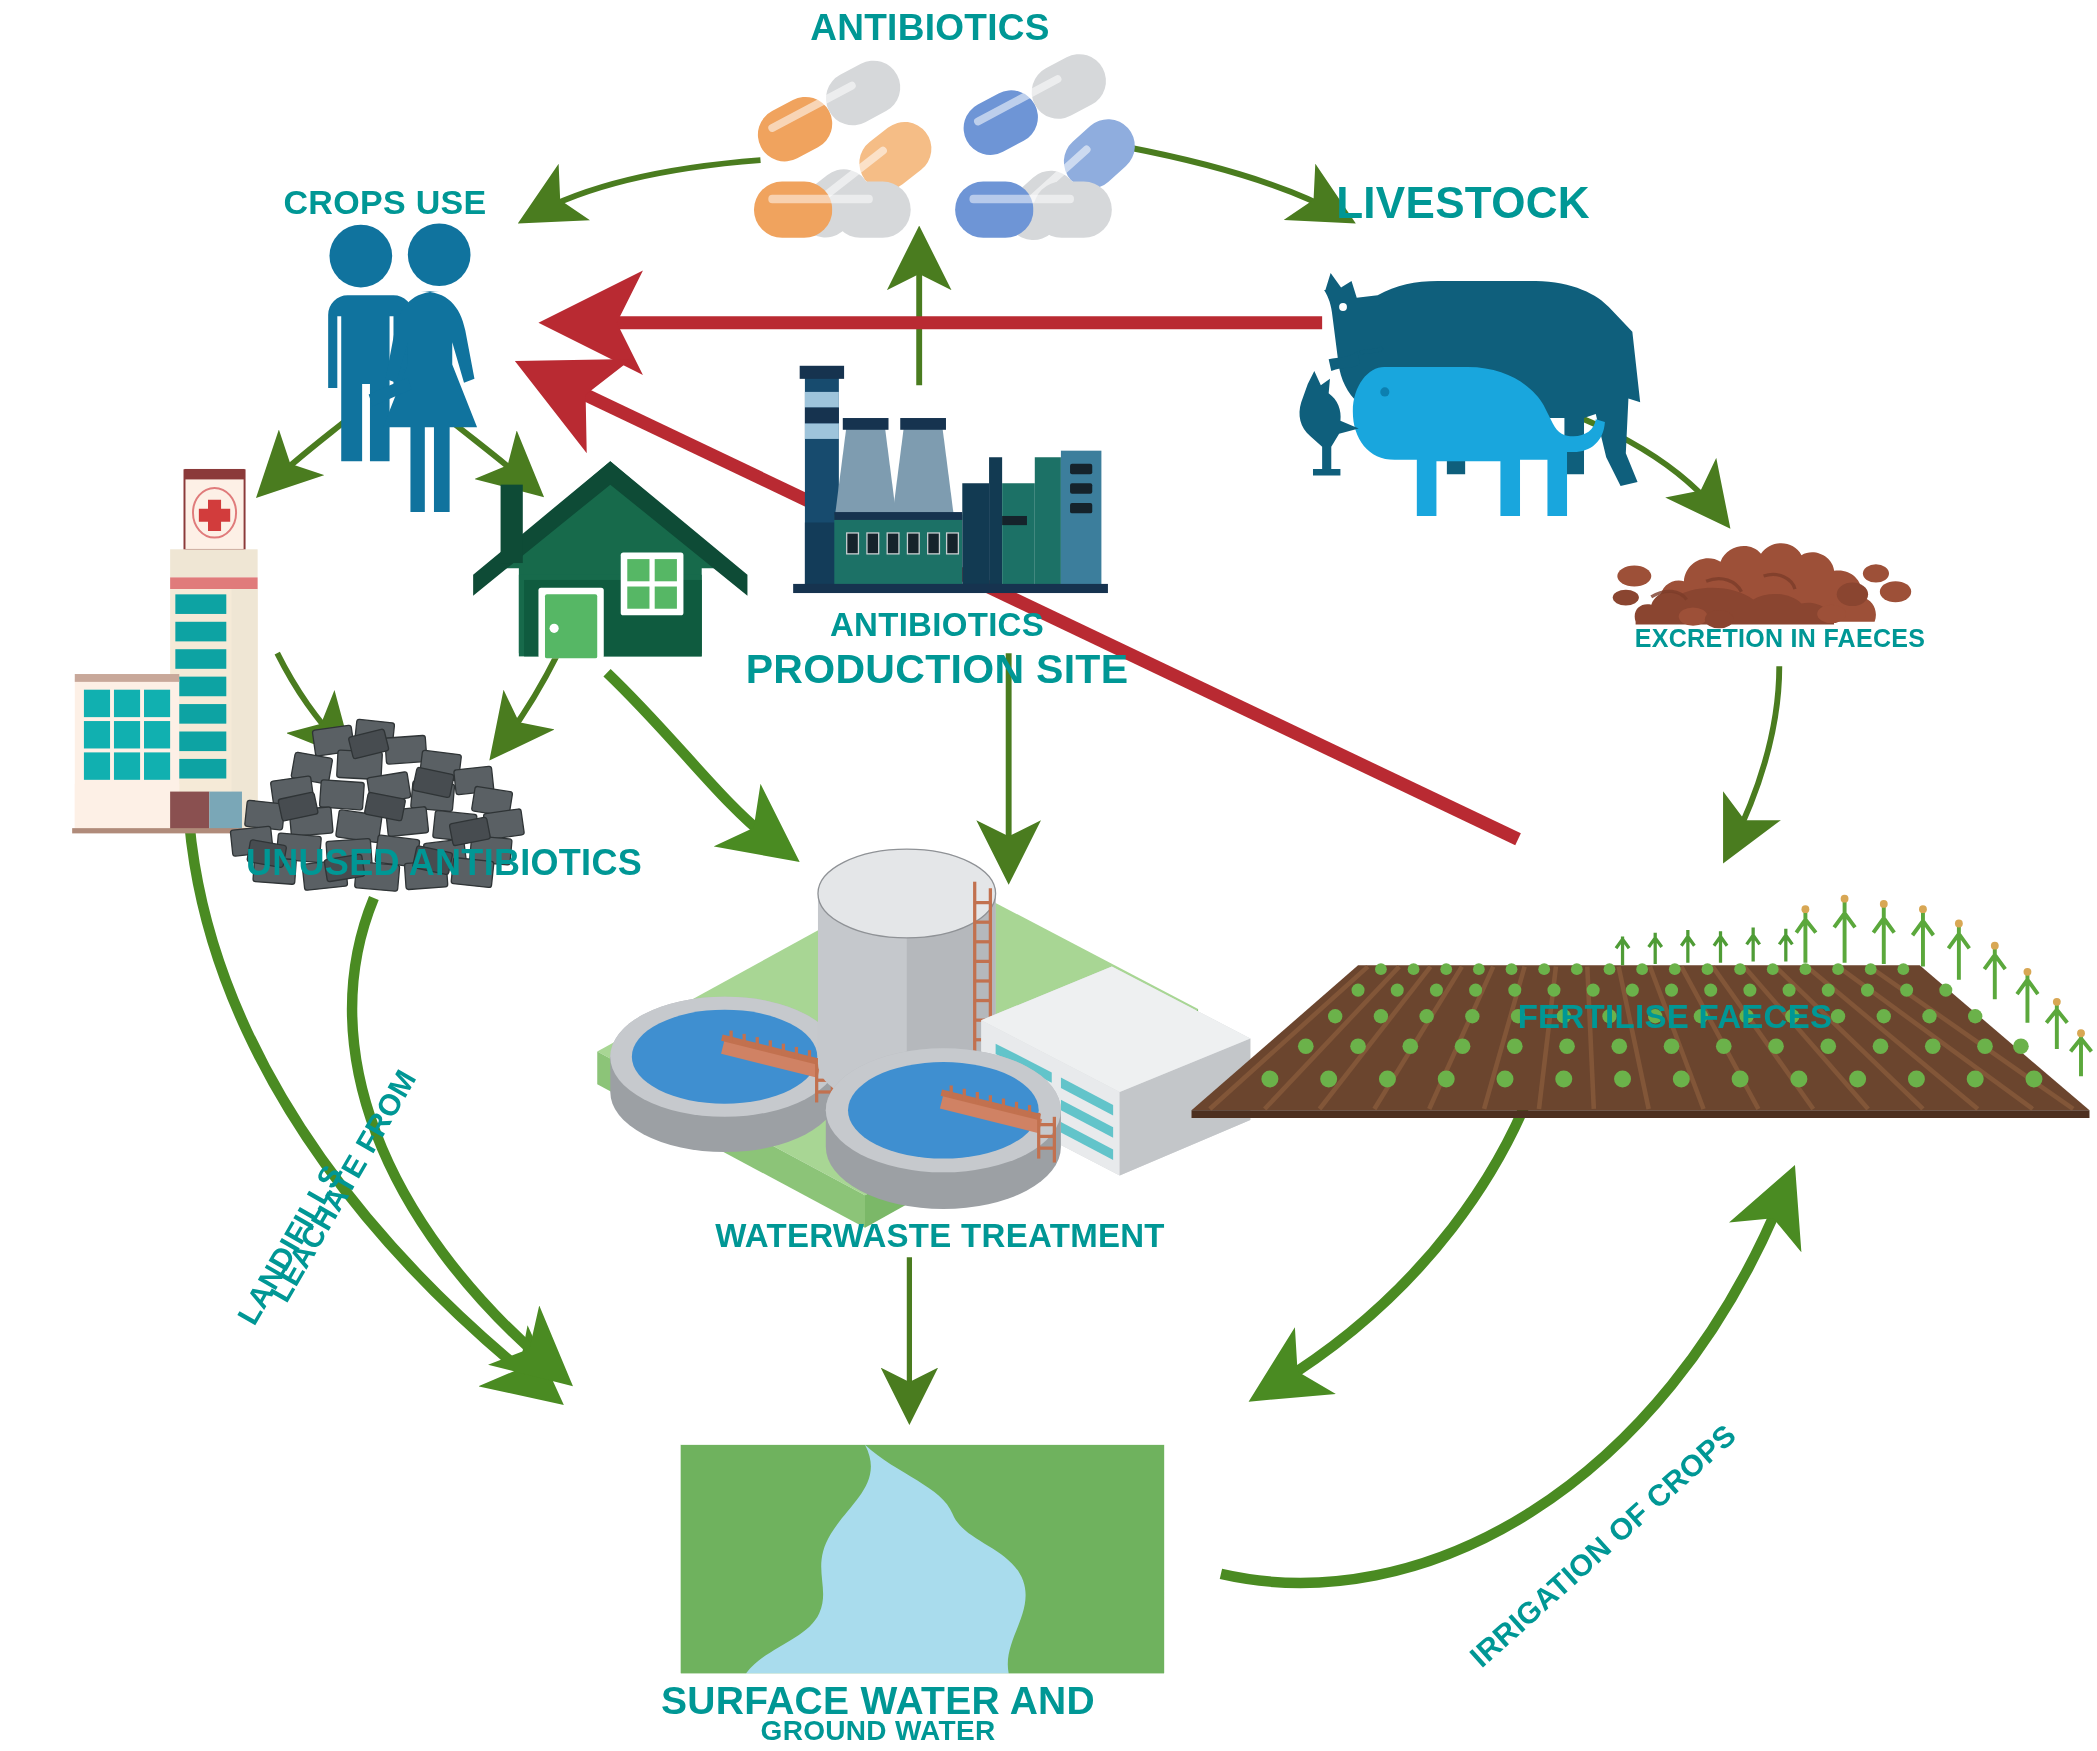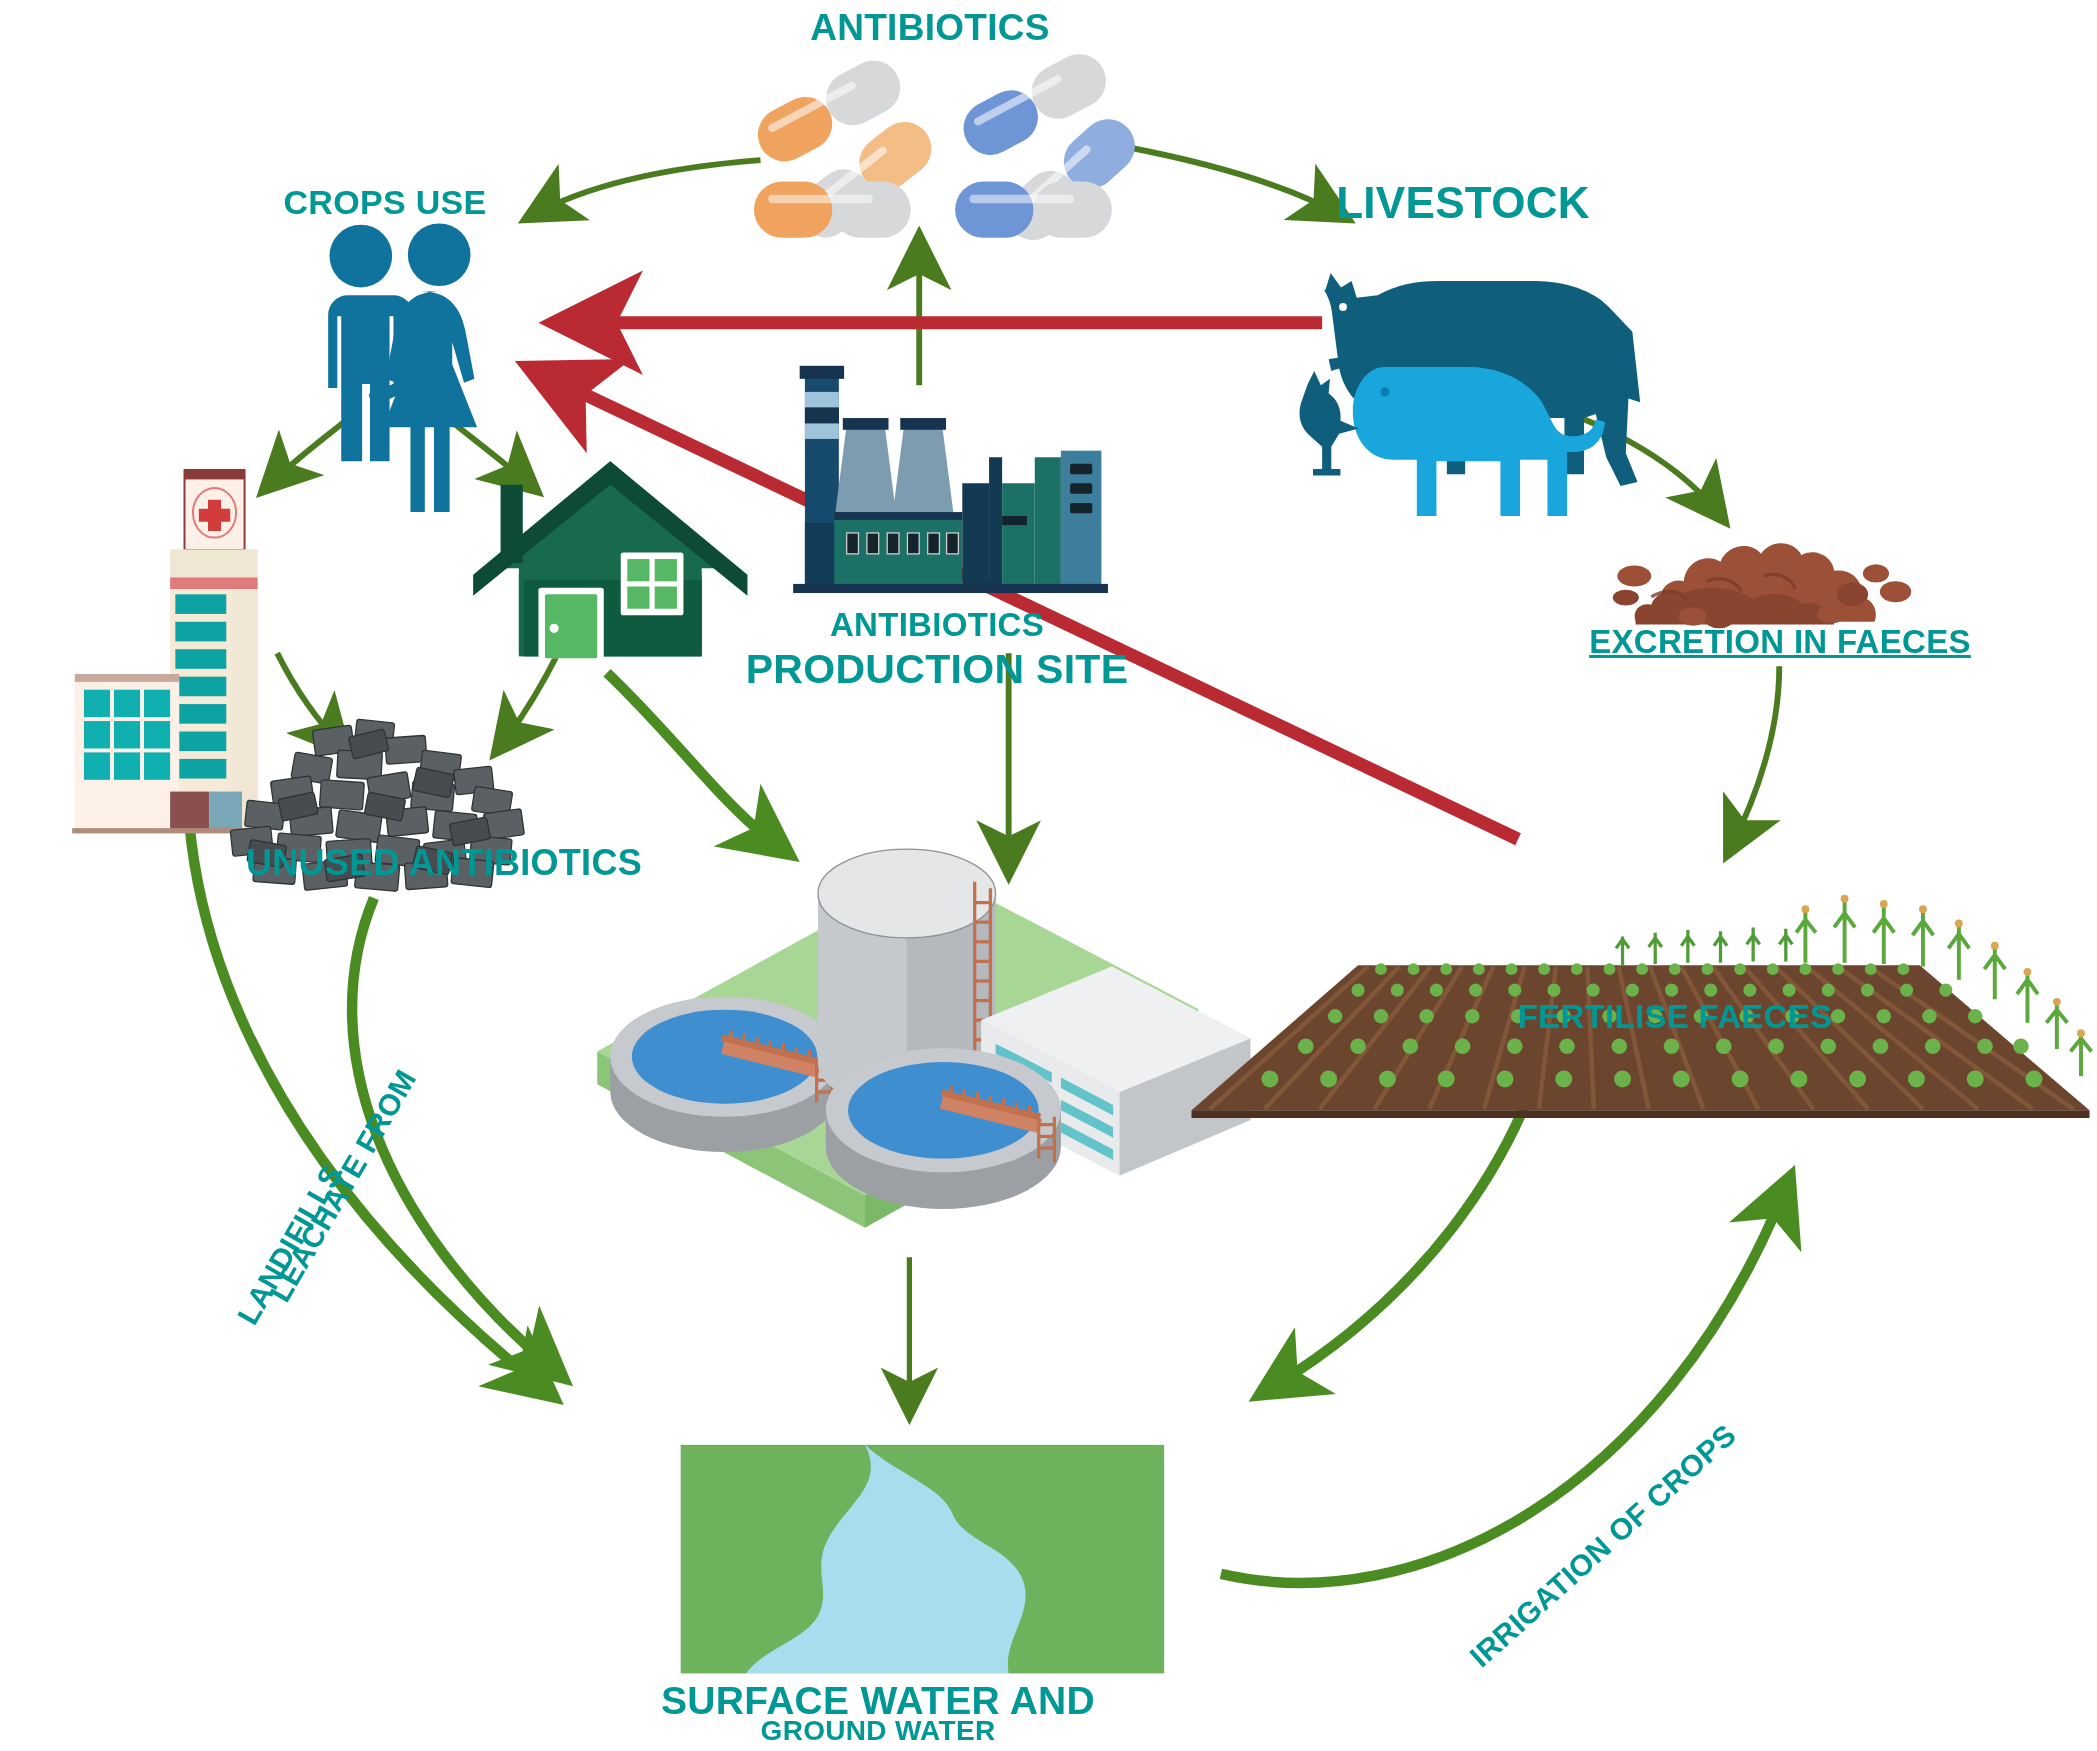--- a/index.html
+++ b/index.html
@@ -547,24 +547,25 @@
 
 <div class="lbl c" style="left:914px;top:6.5px;font-size:37px;">ANTIBIOTICS</div>
 
 <div class="lbl c" style="left:369px;top:183px;font-size:34px;">CROPS USE</div>
 
 <div class="lbl c" style="left:1447px;top:178px;font-size:44px;">LIVESTOCK</div>
 
 <div class="lbl c" style="left:921px;top:607px;font-size:33px;">ANTIBIOTICS</div>
 <div class="lbl c" style="left:921px;top:647px;font-size:41px;">PRODUCTION SITE</div>
 
-<div class="lbl c" style="left:1764px;top:624px;font-size:33px;text-decoration:underline;">EXCRETION IN FAECES</div>
+<div class="lbl c" style="left:1764px;top:624px;font-size:25px;">EXCRETION IN FAECES</div>
 
 <div class="lbl c" style="left:428px;top:843px;font-size:36px;">UNUSED ANTIBIOTICS</div>
 
+<div class="lbl c" style="left:924px;top:1218px;font-size:33px;">WATERWASTE TREATMENT</div>
 
 <div class="lbl c" style="left:1659px;top:999px;font-size:33px;">FERTILISE FAECES</div>
 
 <div class="lbl c" style="left:862px;top:1679px;font-size:39px;">SURFACE WATER AND</div>
 <div class="lbl c" style="left:862px;top:1715px;font-size:28px;">GROUND WATER</div>
 
 <div class="lbl c" style="left:327px;top:1169px;font-size:30px;transform:translateX(-50%) rotate(-60deg);">LEACHATE FROM</div>
 <div class="lbl c" style="left:274px;top:1228px;font-size:30px;transform:translateX(-50%) rotate(-60deg);">LANDIFILLS</div>
 
 <div class="lbl c" style="left:1587px;top:1529px;font-size:30px;transform:translateX(-50%) rotate(-42deg);">IRRIGATION OF CROPS</div>

